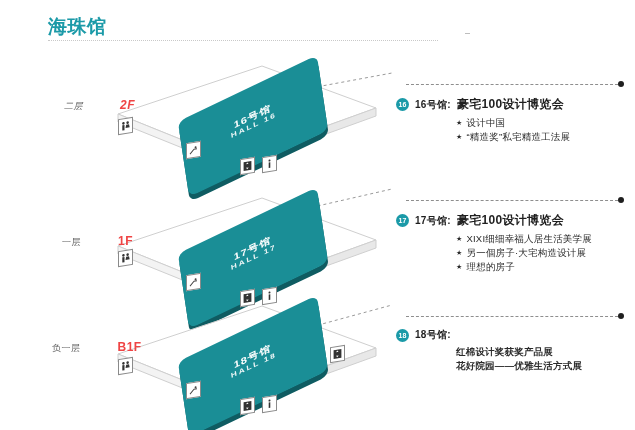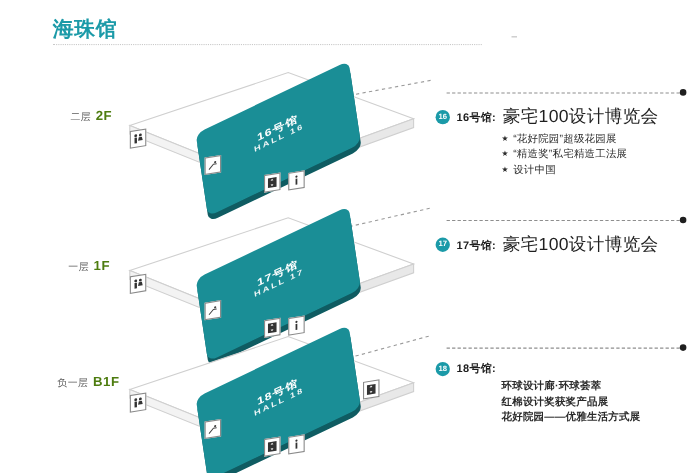--- a/index.html
+++ b/index.html
@@ -109,24 +109,25 @@
     white-space: nowrap;
   }
   .floor-label .cn {
     font-size: 9px;
     color: #5c5c5c;
     letter-spacing: 0.5px;
   }
   .floor-label .en {
     font-size: 12px;
     font-weight: bold;
-    color: #4d7c0f;
+    color: #ef4444;
     letter-spacing: 0.5px;
-  }
-  .fl-2f  { left: 64px;  top: 42px; }
+    margin-left: 33px;
+  }
+  .fl-2f  { left: 64px;  top: 42px; font-style: italic; }
   .fl-1f  { left: 62px;  top: 46px; }
   .fl-b1f { left: 52px;  top: 44px; }
 
   
   .plate-svg {
     position: absolute;
     left: 0;
     top: 0;
     width: 400px;
     height: 140px;
@@ -250,22 +251,22 @@
     flex: 0 0 auto;
     line-height: 1;
   }
   .lg-hall {
     font-size: 10px;
     font-weight: bold;
     color: #1f1f1f;
     letter-spacing: 0.3px;
   }
   .lg-title {
-    font-size: 16px;
-    font-weight: normal;
+    font-size: 12px;
+    font-weight: bold;
     color: #1f1f1f;
     letter-spacing: 0.3px;
   }
   .lg-items {
     margin: 3px 0 0 0;
     padding: 0;
     list-style: none;
   }
   .lg-items li {
     font-size: 9.5px;
@@ -472,49 +473,52 @@
     <div class="legend-group lg-1">
       <div class="lg-rule"></div>
       <div class="lg-dot-end"></div>
       <div class="lg-body">
         <div class="lg-head">
           <span class="lg-badge">16</span>
           <span class="lg-hall">16号馆:</span>
           <span class="lg-title">豪宅100设计博览会</span>
         </div>
         <ul class="lg-items bullets">
-          <li>“花好院园”超级花园展</li>
+          <li>设计中国</li>
           <li>“精造奖”私宅精造工法展</li>
-          <li>设计中国</li>
         </ul>
       </div>
     </div>
 
     <div class="legend-group lg-2">
       <div class="lg-rule"></div>
       <div class="lg-dot-end"></div>
       <div class="lg-body">
         <div class="lg-head">
           <span class="lg-badge">17</span>
           <span class="lg-hall">17号馆:</span>
           <span class="lg-title">豪宅100设计博览会</span>
         </div>
+        <ul class="lg-items bullets">
+          <li>XIXI细细幸福人居生活美学展</li>
+          <li>另一個房子·大宅构造设计展</li>
+          <li>理想的房子</li>
+        </ul>
       </div>
     </div>
 
     <div class="legend-group lg-3">
       <div class="lg-rule"></div>
       <div class="lg-dot-end"></div>
       <div class="lg-body">
         <div class="lg-head">
           <span class="lg-badge">18</span>
           <span class="lg-hall">18号馆:</span>
         </div>
         <ul class="lg-items plain">
-          <li>环球设计廊·环球荟萃</li>
           <li>红棉设计奖获奖产品展</li>
           <li>花好院园——优雅生活方式展</li>
         </ul>
       </div>
     </div>
   </div>
 
 </div>
 
 </body></html>

